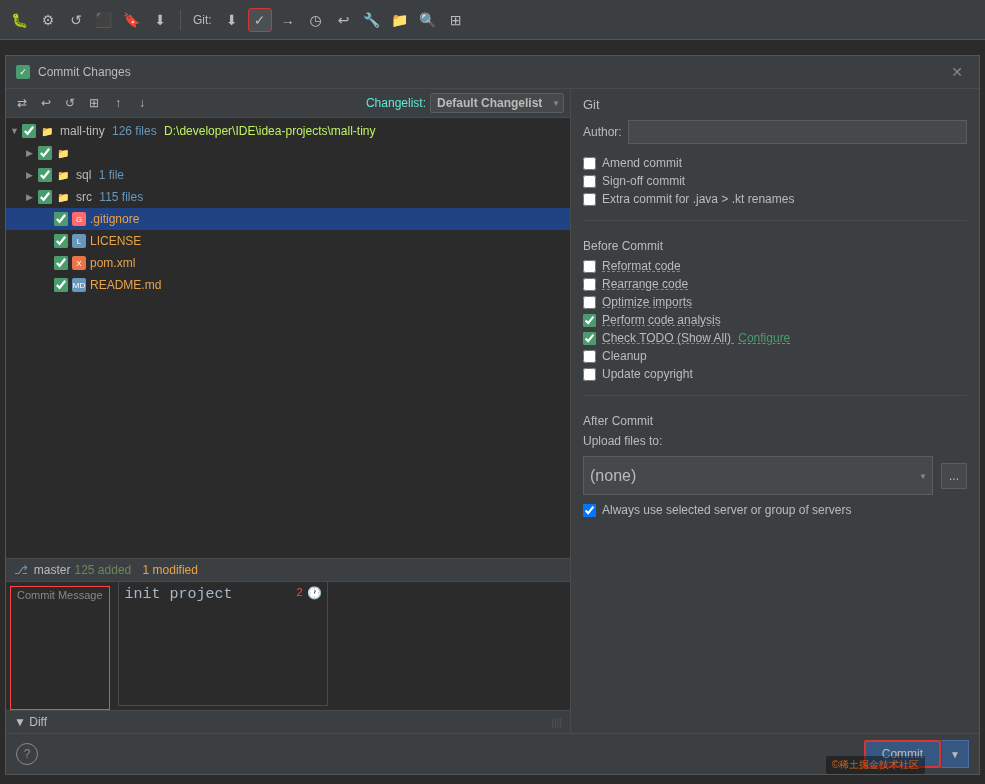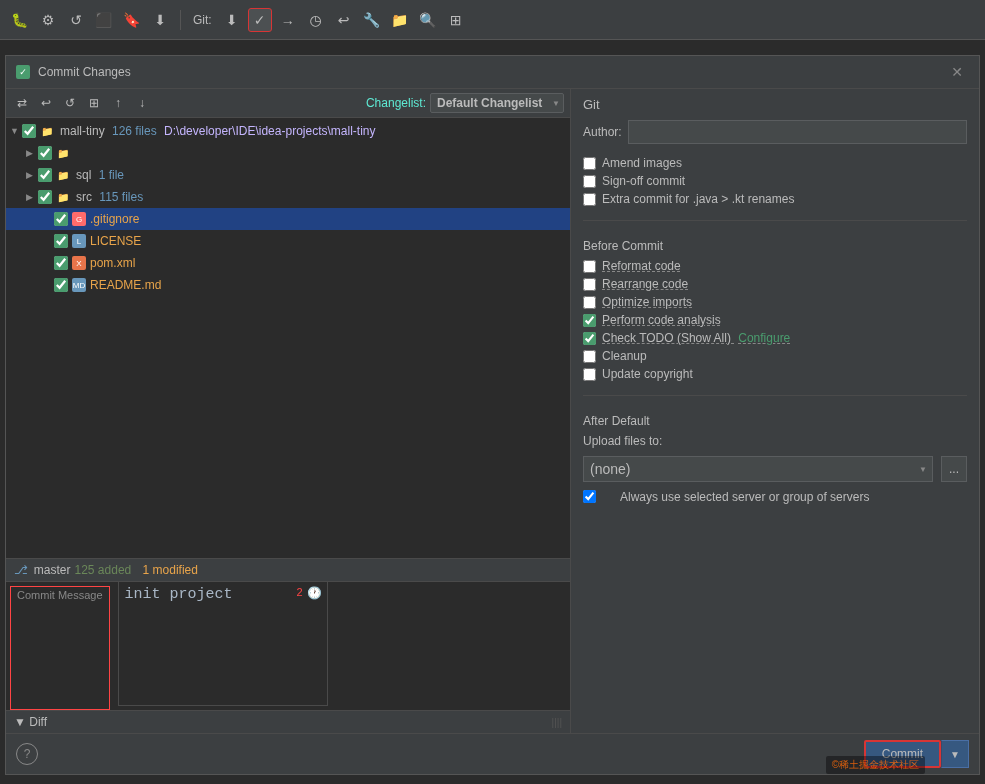--- a/index.html
+++ b/index.html
@@ -210,21 +210,21 @@
     }
     .tree-name {
       color: #bbbbbb;
       flex: 1;
     }
     .tree-name .count {
       color: #6897bb;
       margin-left: 4px;
     }
     .tree-name .path {
-      color: #c4b5fd;
+      color: #bef264;
       margin-left: 4px;
     }
     .tree-name.orange { color: #e8a44a; }
 
     
     .status-bar {
       padding: 4px 8px;
       background: #3c3f41;
       border-top: 1px solid #4a4a4a;
       border-bottom: 1px solid #4a4a4a;
@@ -395,43 +395,43 @@
       font-size: 8px;
       color: #888;
       pointer-events: none;
     }
     .upload-select {
       width: 100%;
       background: #45494a;
       border: 1px solid #5a5d5f;
       color: #bbbbbb;
       padding: 3px 20px 3px 6px;
-      font-size: 14px;
+      font-size: 16px;
       appearance: none;
       -webkit-appearance: none;
       outline: none;
-      height: 26px;
+      height: 39px;
     }
     .upload-btn {
       background: #45494a;
       border: 1px solid #5a5d5f;
       color: #bbbbbb;
       width: 26px;
       height: 26px;
       display: flex;
       align-items: center;
       justify-content: center;
       cursor: pointer;
       font-size: 12px;
     }
 
     .always-checkbox-row {
       display: flex;
-      align-items: flex-start;
-      gap: 24px;
+      align-items: flex-end;
+      gap: 6px;
     }
     .always-label {
       color: #bbbbbb;
       font-size: 12px;
     }
 
     
     .bottom-bar {
       display: flex;
       align-items: center;
@@ -651,21 +651,21 @@
 
       <div class="right-section-title">Git</div>
 
       <div class="author-row">
         <span class="author-label">Author:</span>
         <input type="text" class="author-input" value="" style="">
       </div>
 
       <div class="checkbox-row">
         <input type="checkbox" id="amend" style="">
-        <label class="checkbox-label" for="amend">Amend images</label>
+        <label class="checkbox-label" for="amend">Amend commit</label>
       </div>
       <div class="checkbox-row">
         <input type="checkbox" id="signoff" style="">
         <label class="checkbox-label" for="signoff">Sign-off commit</label>
       </div>
       <div class="checkbox-row">
         <input type="checkbox" id="extra" style="">
         <label class="checkbox-label" for="extra">Extra commit for .java &gt; .kt renames</label>
       </div>
 
@@ -698,21 +698,21 @@
         <label class="checkbox-label" for="cleanup">Cleanup</label>
       </div>
       <div class="checkbox-row">
         <input type="checkbox" id="copyright" style="">
         <label class="checkbox-label" for="copyright">Update copyright</label>
       </div>
 
       <div class="divider-line"></div>
 
       <div class="after-commit-section">
-        <div class="section-label">After Default</div>
+        <div class="section-label">After Commit</div>
 
         <div class="upload-row">
           <span class="upload-label">Upload files to:</span>
         </div>
         <div class="upload-row">
           <div class="upload-select-wrapper">
             <select class="upload-select">
               <option>(none)</option>
             </select>
           </div>

